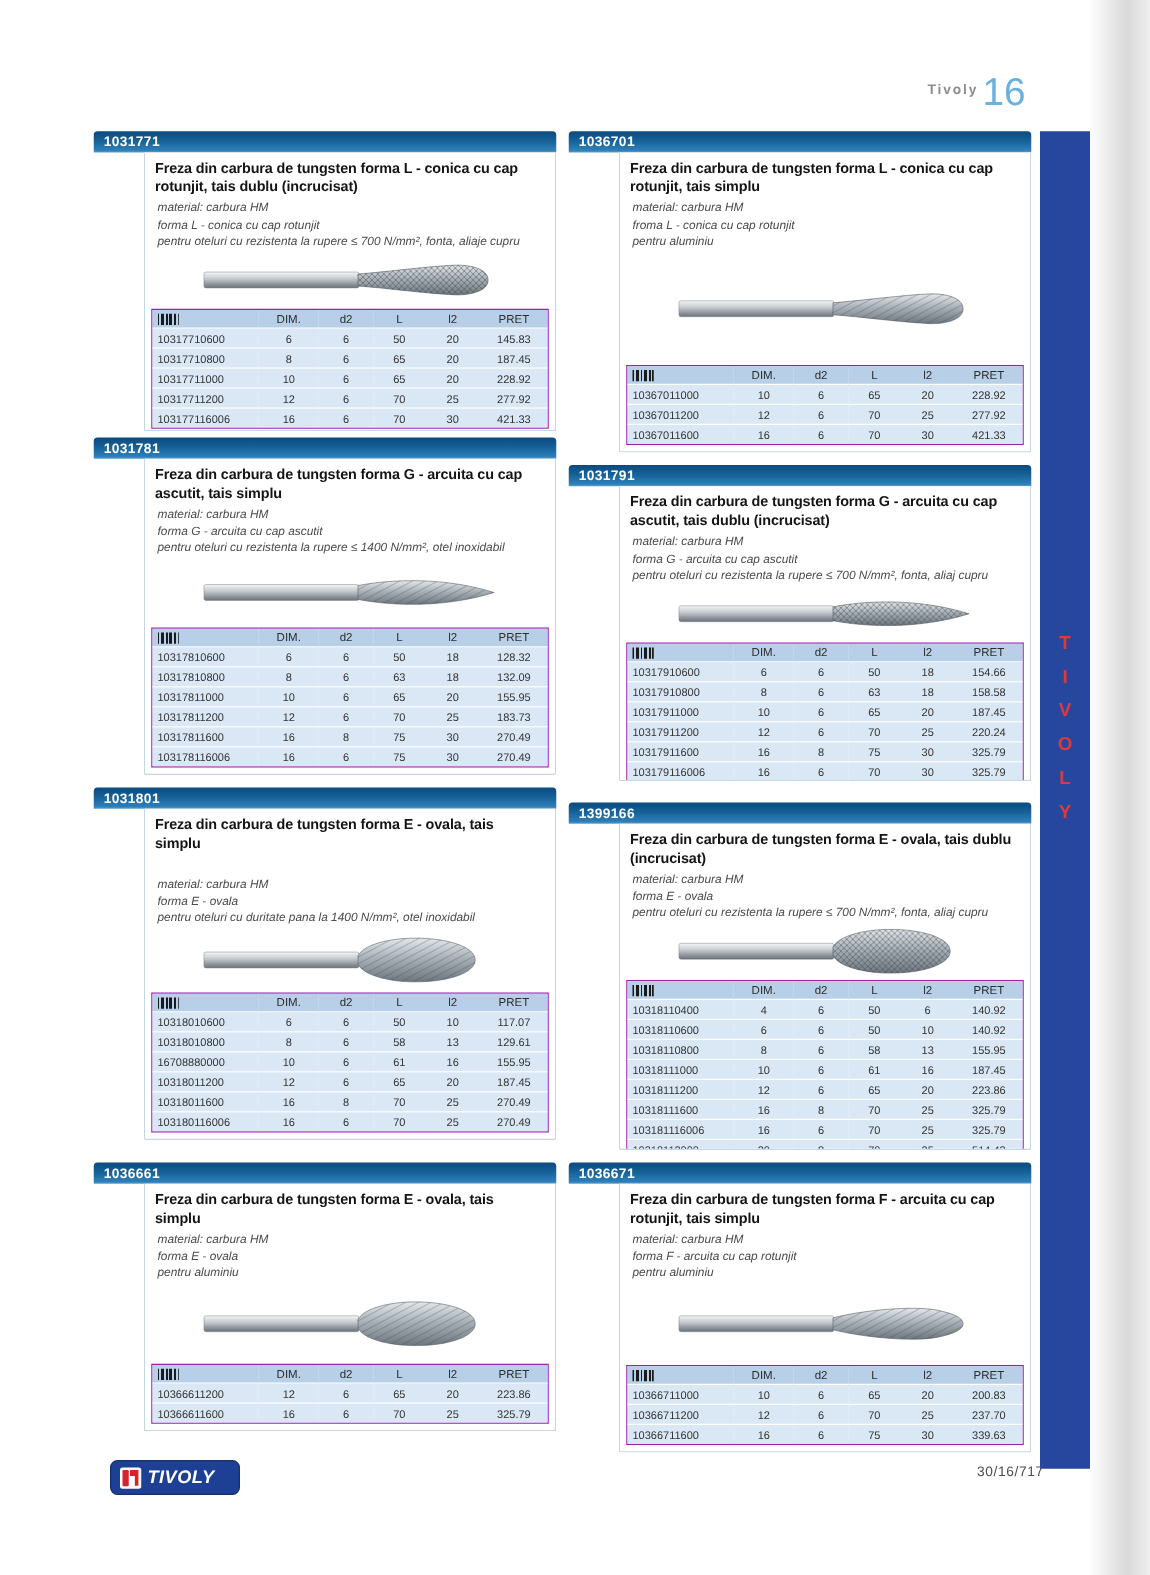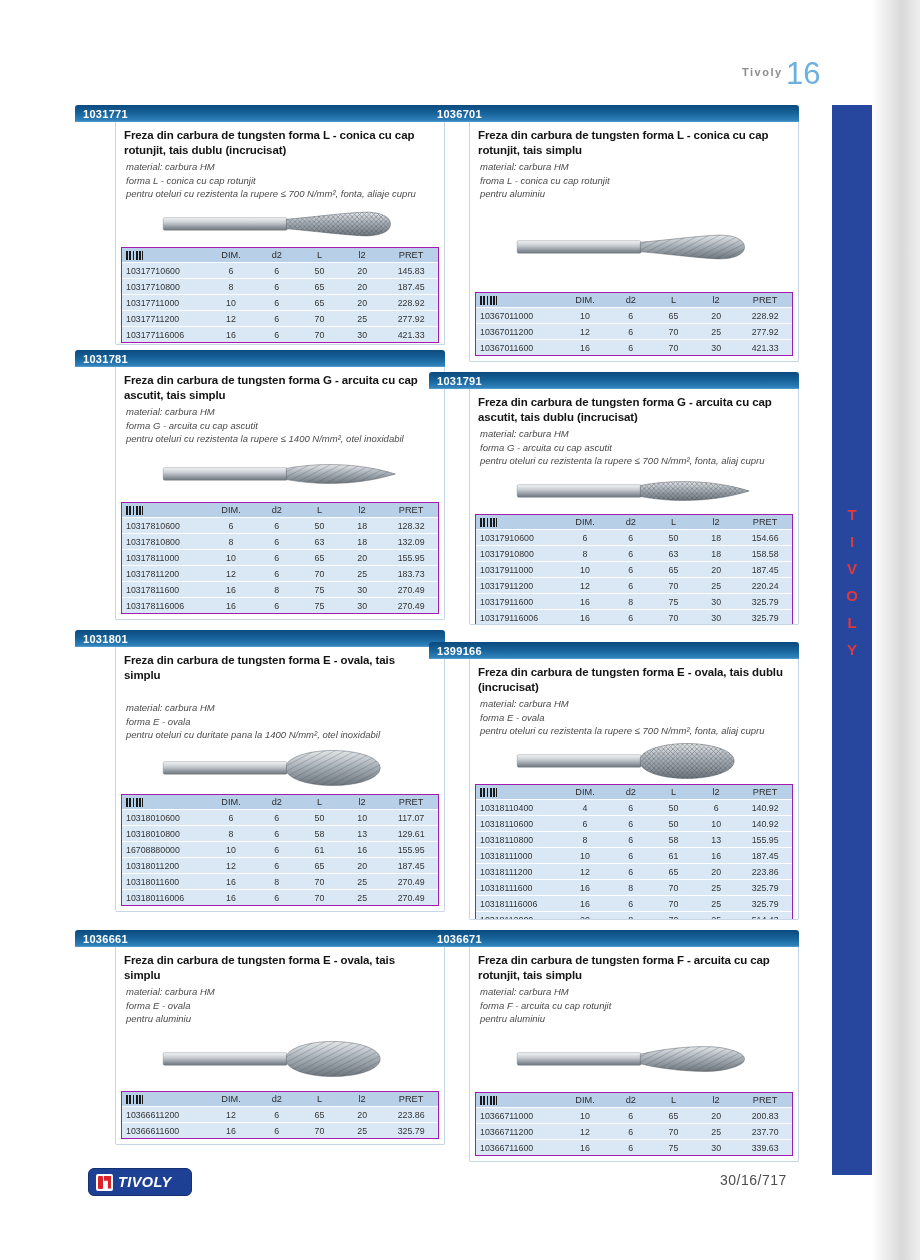--- a/index.html
+++ b/index.html
@@ -15,21 +15,21 @@
   .side-tab { position:absolute; left:832px; top:105px; width:40px; height:1070px;
     background:#27479e; display:flex; flex-direction:column; align-items:center; padding-top:396px; }
   .side-tab span { color:#e2373b; font-weight:bold; font-size:15px; line-height:27px; }
   
   .hdr-brand { position:absolute; top:66px; left:742px; font-size:11px; font-weight:bold;
     color:#8d8d8d; letter-spacing:1.5px; }
   .hdr-page  { position:absolute; top:56px; left:786px; font-size:31px; color:#6cb0e0; }
   
   .col { position:absolute; width:370px; display:flex; flex-direction:column; }
   .col-left  { left:75px;  top:105px; }
-  .col-right { left:429px; top:105px; }
+  .col-right { left:455px; top:105px; }
   .col-left  section.card:nth-of-type(1){height:240px}
   .col-left  section.card:nth-of-type(2){height:270px;margin-top:5px}
   .col-left  section.card:nth-of-type(3){height:282px;margin-top:10px}
   .col-left  section.card:nth-of-type(4){height:215px;margin-top:18px}
   .col-right section.card:nth-of-type(1){height:257px}
   .col-right section.card:nth-of-type(2){height:253px;margin-top:10px}
   .col-right section.card:nth-of-type(3){height:278px;margin-top:17px}
   .col-right section.card:nth-of-type(4){height:232px;margin-top:10px}
   
   .card { display:flex; flex-direction:column; }
@@ -69,22 +69,22 @@
     background:repeating-linear-gradient(90deg,#1a1a1a 0 1.5px,transparent 1.5px 3px,#1a1a1a 3px 5px,transparent 5px 6.5px); }
   
   .logo { position:absolute; left:88px; top:1168px; width:104px; height:28px; background:#1d3f94;
     border:1px solid #14306e; border-radius:6px; display:flex; align-items:center; padding:0 7px; gap:5px; }
   .logo-box { width:17px; height:17px; background:#fff; border-radius:2px; position:relative; flex:none; }
   .logo-box::before { content:""; position:absolute; left:2px; top:2px; width:5px; height:13px;
     background:#d8232a; border-radius:1px; }
   .logo-box::after { content:""; position:absolute; left:8px; top:2px; width:7px; height:13px;
     background:#d8232a; clip-path:polygon(0 0,100% 0,100% 100%,55% 100%,55% 40%,0 40%); }
   .logo-text { color:#fff; font-weight:bold; font-style:italic; font-size:14.5px; letter-spacing:.4px; }
-  .footer-ref { position:absolute; top:1172px; left:720px; width:115px; 
-    font-size:14px; color:#4d4d4d; letter-spacing:.5px; }
+  .footer-ref { position:absolute; top:1172px; left:720px; width:115px; text-align:right;
+    font-size:11px; color:#4d4d4d; letter-spacing:.5px; }
   .svgdefs { position:absolute; width:0; height:0; }
 </style>
 </head>
 <body>
 
 <svg class="svgdefs" aria-hidden="true">
   <defs>
     <linearGradient id="g-shank" x1="0" y1="0" x2="0" y2="1">
       <stop offset="0" stop-color="#f4f5f6"></stop>
         <stop offset=".4" stop-color="#c7ccd1"></stop>

